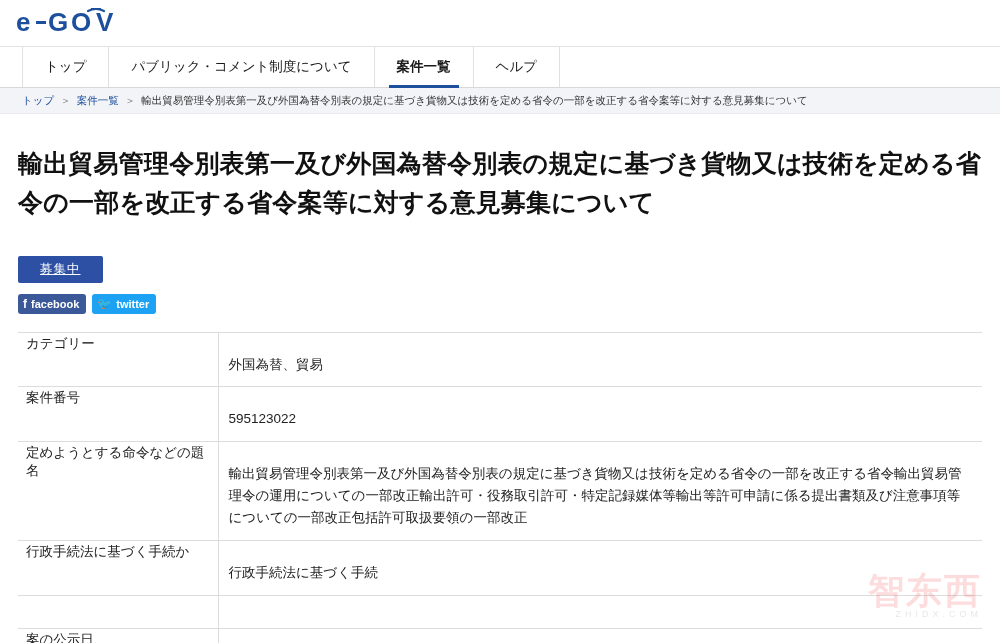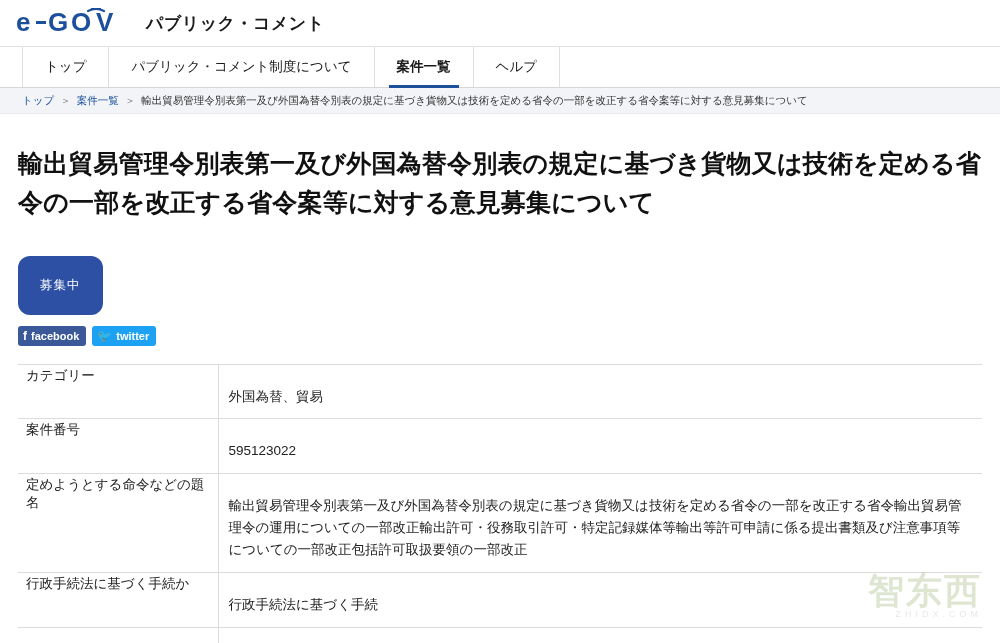--- a/index.html
+++ b/index.html
@@ -88,23 +88,24 @@
     letter-spacing: 0.2px;
     color: #111;
   }
 
   .status-row { margin-top: 34px; }
   .status-badge {
     display: inline-block;
     background: #2d50a5;
     color: #fff;
     font-size: 12.5px;
-    padding: 21px 22px;
-    border-radius: 12px;
+    padding: 5px 22px;
+    border-radius: 2px;
     letter-spacing: 1px;
+    text-decoration: underline;
   }
 
   .share-row { margin-top: 11px; display: flex; gap: 6px; align-items: center; }
   .share-btn {
     display: inline-flex;
     align-items: center;
     gap: 4px;
     height: 20px;
     padding: 0 7px 0 5px;
     border-radius: 3px;
@@ -152,21 +153,21 @@
     bottom: 8px;
     width: 140px;
     height: 62px;
     opacity: 0.18;
     pointer-events: none;
     user-select: none;
   }
   .wm-main {
     font-size: 36px;
     font-weight: bold;
-    color: #4d7c0f;
+    color: #ef4444;
     letter-spacing: 2px;
     line-height: 1;
     text-align: right;
   }
   .wm-sub {
     font-size: 9px;
     color: #7a7a7a;
     letter-spacing: 4px;
     text-align: right;
     margin-top: 0;
@@ -183,21 +184,20 @@
         <svg width="118" height="30" viewBox="0 0 118 30" xmlns="http://www.w3.org/2000/svg">
           <text x="0" y="23" font-family="Liberation Sans, sans-serif" font-size="26" font-weight="bold" fill="#1c4f9c" letter-spacing="1">e</text>
           <rect x="20" y="13" width="10" height="3" fill="#1c4f9c"></rect>
           <text x="32" y="23" font-family="Liberation Sans, sans-serif" font-size="26" font-weight="bold" fill="#1c4f9c" letter-spacing="1">G</text>
           <text x="55" y="23" font-family="Liberation Sans, sans-serif" font-size="26" font-weight="bold" fill="#1c4f9c" letter-spacing="1">O</text>
           <text x="80" y="23" font-family="Liberation Sans, sans-serif" font-size="26" font-weight="bold" fill="#1c4f9c" letter-spacing="1">V</text>
           <path d="M72 3 q8 -4 16 0" stroke="#1c4f9c" stroke-width="2.2" fill="none" stroke-linecap="round"></path>
           <path d="M76 0.5 q4 -2 8 0" stroke="#1c4f9c" stroke-width="2" fill="none" stroke-linecap="round"></path>
         </svg>
       </span>
-      <span class="site-title">パブリック・コメント</span>
     </div>
   </div>
 
   <div class="nav">
     <div class="nav-item">
       <span>トップ</span>
     </div>
     <div class="nav-item">
       <span>パブリック・コメント制度について</span>
     </div>

